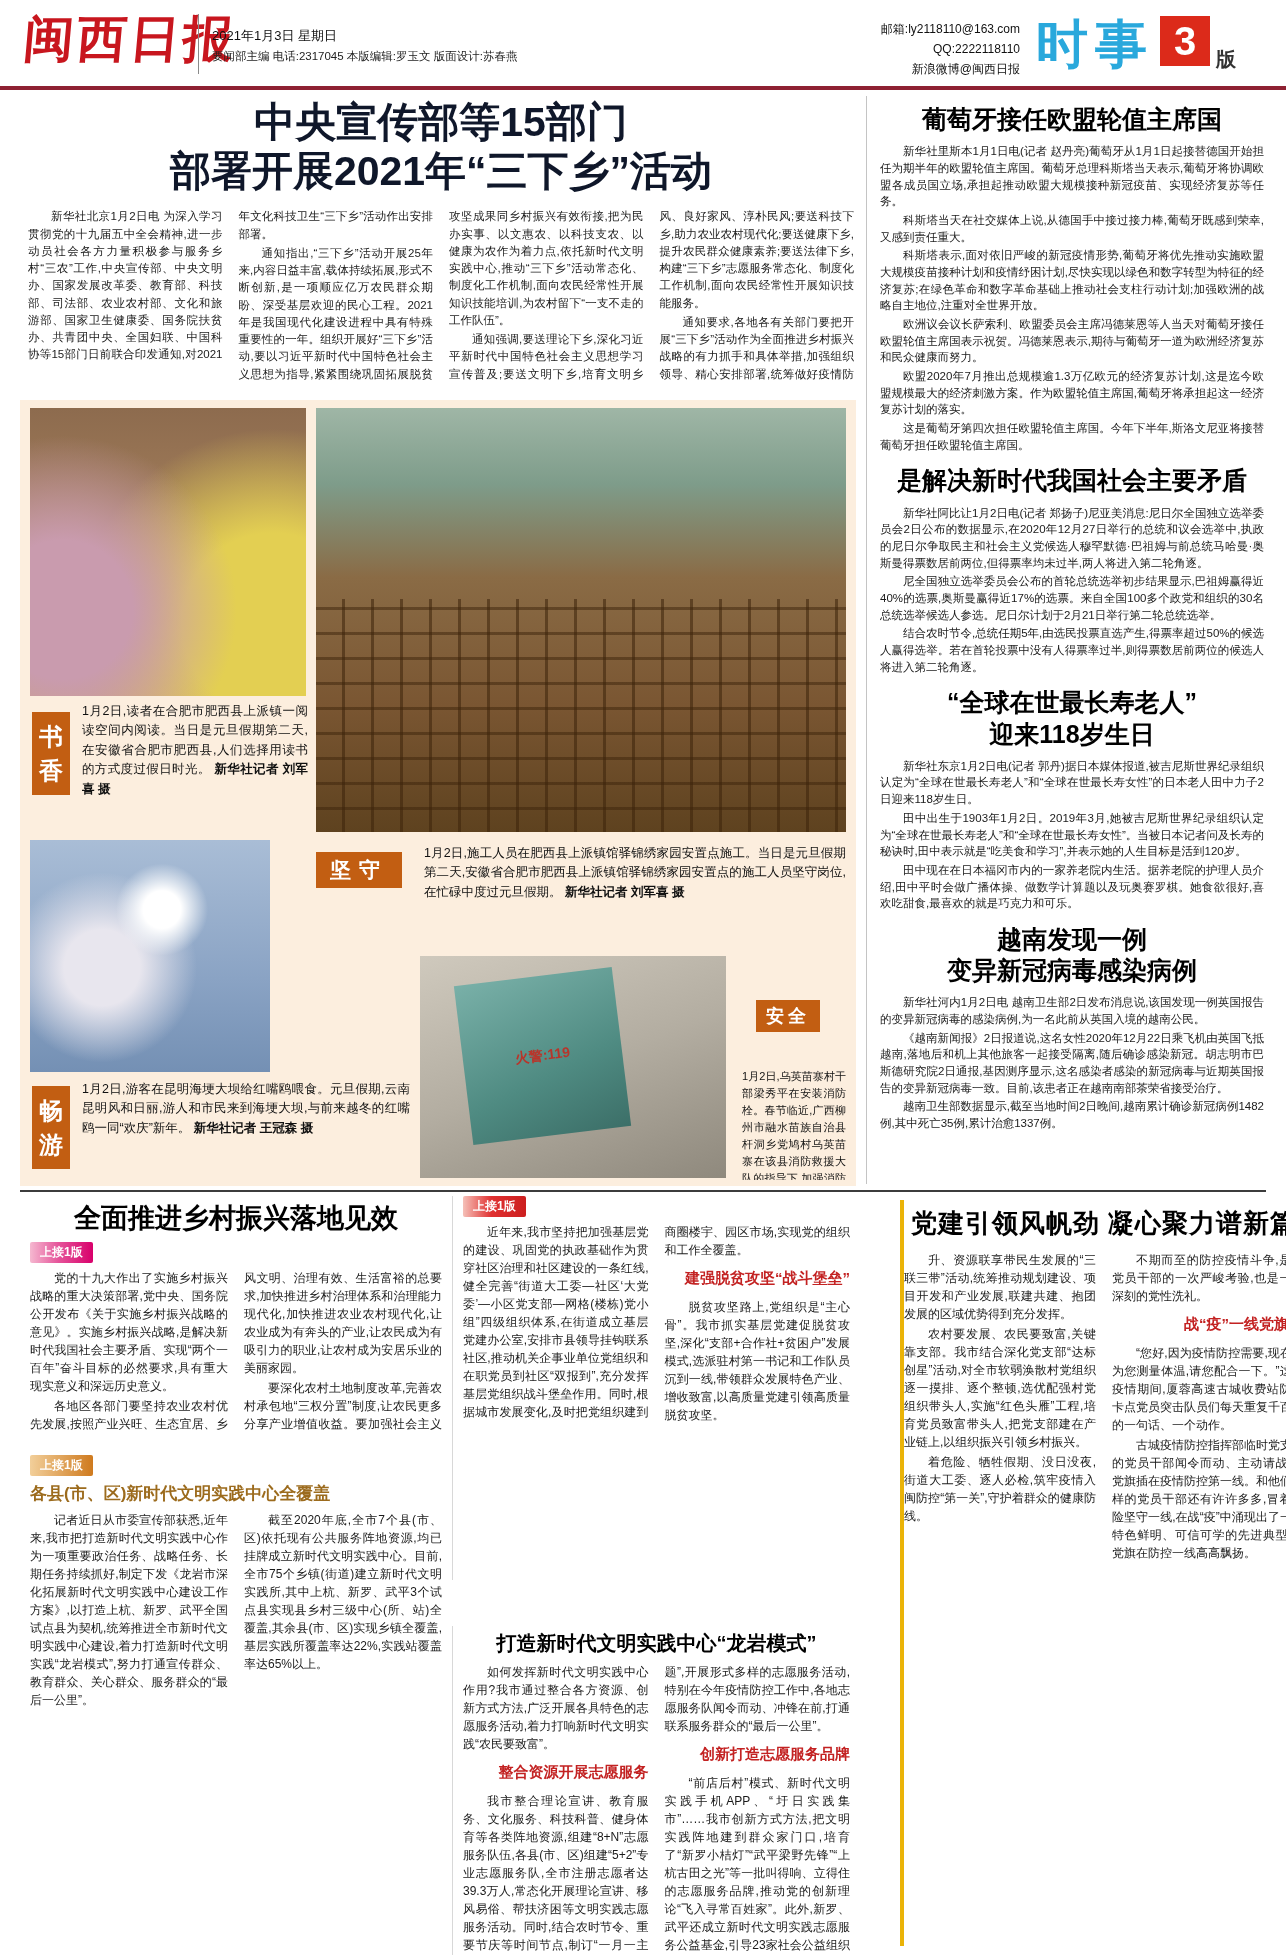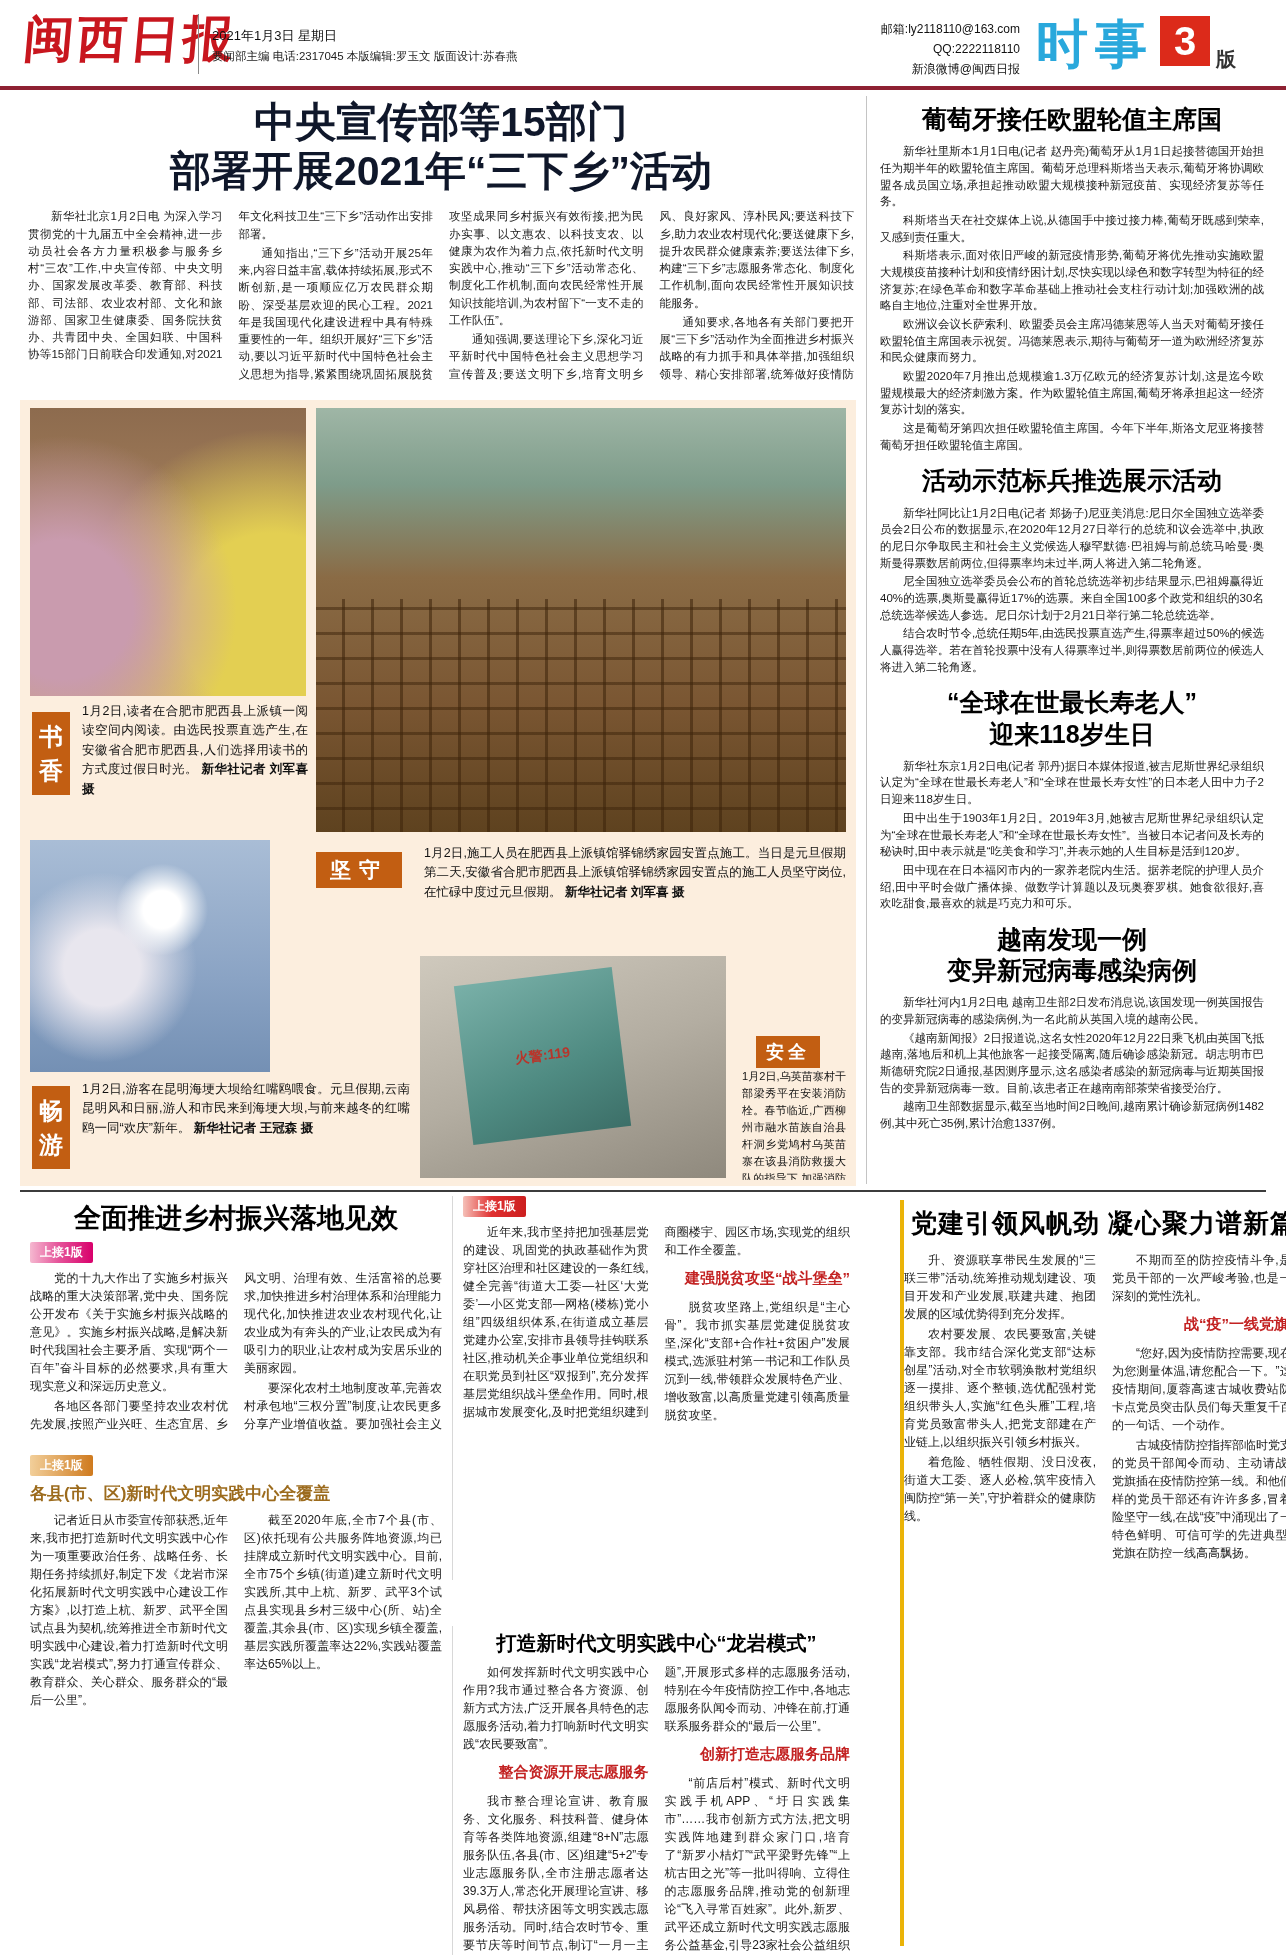--- a/index.html
+++ b/index.html
@@ -122,21 +122,21 @@
       <div class="rc-body">
           <p class="para">新华社里斯本1月1日电(记者 赵丹亮)葡萄牙从1月1日起接替德国开始担任为期半年的欧盟轮值主席国。葡萄牙总理科斯塔当天表示,葡萄牙将协调欧盟各成员国立场,承担起推动欧盟大规模接种新冠疫苗、实现经济复苏等任务。</p>
           <p class="para">科斯塔当天在社交媒体上说,从德国手中接过接力棒,葡萄牙既感到荣幸,又感到责任重大。</p>
           <p class="para">科斯塔表示,面对依旧严峻的新冠疫情形势,葡萄牙将优先推动实施欧盟大规模疫苗接种计划和疫情纾困计划,尽快实现以绿色和数字转型为特征的经济复苏;在绿色革命和数字革命基础上推动社会支柱行动计划;加强欧洲的战略自主地位,注重对全世界开放。</p>
           <p class="para">欧洲议会议长萨索利、欧盟委员会主席冯德莱恩等人当天对葡萄牙接任欧盟轮值主席国表示祝贺。冯德莱恩表示,期待与葡萄牙一道为欧洲经济复苏和民众健康而努力。</p>
           <p class="para">欧盟2020年7月推出总规模逾1.3万亿欧元的经济复苏计划,这是迄今欧盟规模最大的经济刺激方案。作为欧盟轮值主席国,葡萄牙将承担起这一经济复苏计划的落实。</p>
           <p class="para">这是葡萄牙第四次担任欧盟轮值主席国。今年下半年,斯洛文尼亚将接替葡萄牙担任欧盟轮值主席国。</p>
         </div>
     </div>
     <div class="rc-art">
-      <div class="rc-title">活动示范标兵推选展示活动</div>
+      <div class="rc-title">是解决新时代我国社会主要矛盾</div>
       <div class="rc-body">
           <p class="para">新华社阿比让1月2日电(记者 郑扬子)尼亚美消息:尼日尔全国独立选举委员会2日公布的数据显示,在2020年12月27日举行的总统和议会选举中,执政的尼日尔争取民主和社会主义党候选人穆罕默德·巴祖姆与前总统马哈曼·奥斯曼得票数居前两位,但得票率均未过半,两人将进入第二轮角逐。</p>
           <p class="para">尼全国独立选举委员会公布的首轮总统选举初步结果显示,巴祖姆赢得近40%的选票,奥斯曼赢得近17%的选票。来自全国100多个政党和组织的30名总统选举候选人参选。尼日尔计划于2月21日举行第二轮总统选举。</p>
           <p class="para">结合农时节令,总统任期5年,由选民投票直选产生,得票率超过50%的候选人赢得选举。若在首轮投票中没有人得票率过半,则得票数居前两位的候选人将进入第二轮角逐。</p>
         </div>
     </div>
     <div class="rc-art">
       <div class="rc-title" style="margin-bottom:0;">“全球在世最长寿老人”</div>
       <div class="rc-title" style="margin-top:0;">迎来118岁生日</div>
       <div class="rc-body">
@@ -153,41 +153,41 @@
           <p class="para">《越南新闻报》2日报道说,这名女性2020年12月22日乘飞机由英国飞抵越南,落地后和机上其他旅客一起接受隔离,随后确诊感染新冠。胡志明市巴斯德研究院2日通报,基因测序显示,这名感染者感染的新冠病毒与近期英国报告的变异新冠病毒一致。目前,该患者正在越南南部茶荣省接受治疗。</p>
           <p class="para">越南卫生部数据显示,截至当地时间2日晚间,越南累计确诊新冠病例1482例,其中死亡35例,累计治愈1337例。</p>
         </div>
     </div>
   </div>
 
   <div class="photos">
     <div class="ph" id="ph-reading"></div>
     <div class="plabel vert" style="left:12px;top:312px;">书香</div>
     <div class="pcap" style="left:62px;top:302px;width:226px;height:118px;">
-      <span>1月2日,读者在合肥市肥西县上派镇一阅读空间内阅读。由选民投票直选产生,在安徽省合肥市肥西县,人们选择用读书的方式度过假日时光。</span>
+      <span>1月2日,读者在合肥市肥西县上派镇一阅读空间内阅读。当日是元旦假期第二天,在安徽省合肥市肥西县,人们选择用读书的方式度过假日时光。</span>
       <span class="credit">新华社记者 刘军喜 摄</span>
     </div>
     <div class="ph" id="ph-seagull"></div>
     <div class="plabel vert" style="left:12px;top:686px;">畅游</div>
     <div class="pcap" style="left:62px;top:680px;width:328px;height:100px;">
       <span>1月2日,游客在昆明海埂大坝给红嘴鸥喂食。元旦假期,云南昆明风和日丽,游人和市民来到海埂大坝,与前来越冬的红嘴鸥一同“欢庆”新年。</span>
       <span class="credit">新华社记者 王冠森 摄</span>
     </div>
     <div class="ph" id="ph-construction">
       <div class="rebar"></div>
     </div>
     <div class="plabel horiz" style="left:296px;top:452px;">坚守</div>
     <div class="pcap" style="left:404px;top:444px;width:422px;height:96px;">
       <span>1月2日,施工人员在肥西县上派镇馆驿锦绣家园安置点施工。当日是元旦假期第二天,安徽省合肥市肥西县上派镇馆驿锦绣家园安置点的施工人员坚守岗位,在忙碌中度过元旦假期。</span>
       <span class="credit">新华社记者 刘军喜 摄</span>
     </div>
     <div class="ph" id="ph-hydrant">
       <div class="hydrant-sign">火警:119</div>
     </div>
-    <div class="plabel small" style="left:736px;top:636px;">安全</div>
+    <div class="plabel small" style="left:736px;top:600px;">安全</div>
     <div class="pcap" style="left:722px;top:668px;width:104px;height:112px;font-size:11px;">
       <span>1月2日,乌英苗寨村干部梁秀平在安装消防栓。春节临近,广西柳州市融水苗族自治县杆洞乡党鸠村乌英苗寨在该县消防救援大队的指导下,加强消防安全检查,消除安全隐患,并增加部分消防设备,确保安全过节。</span>
       
     </div>
   </div>
 
   <div class="hr-bottom"></div>
 
   <div class="bblock" id="blockA">
     <div class="b-title">全面推进乡村振兴落地见效</div>

